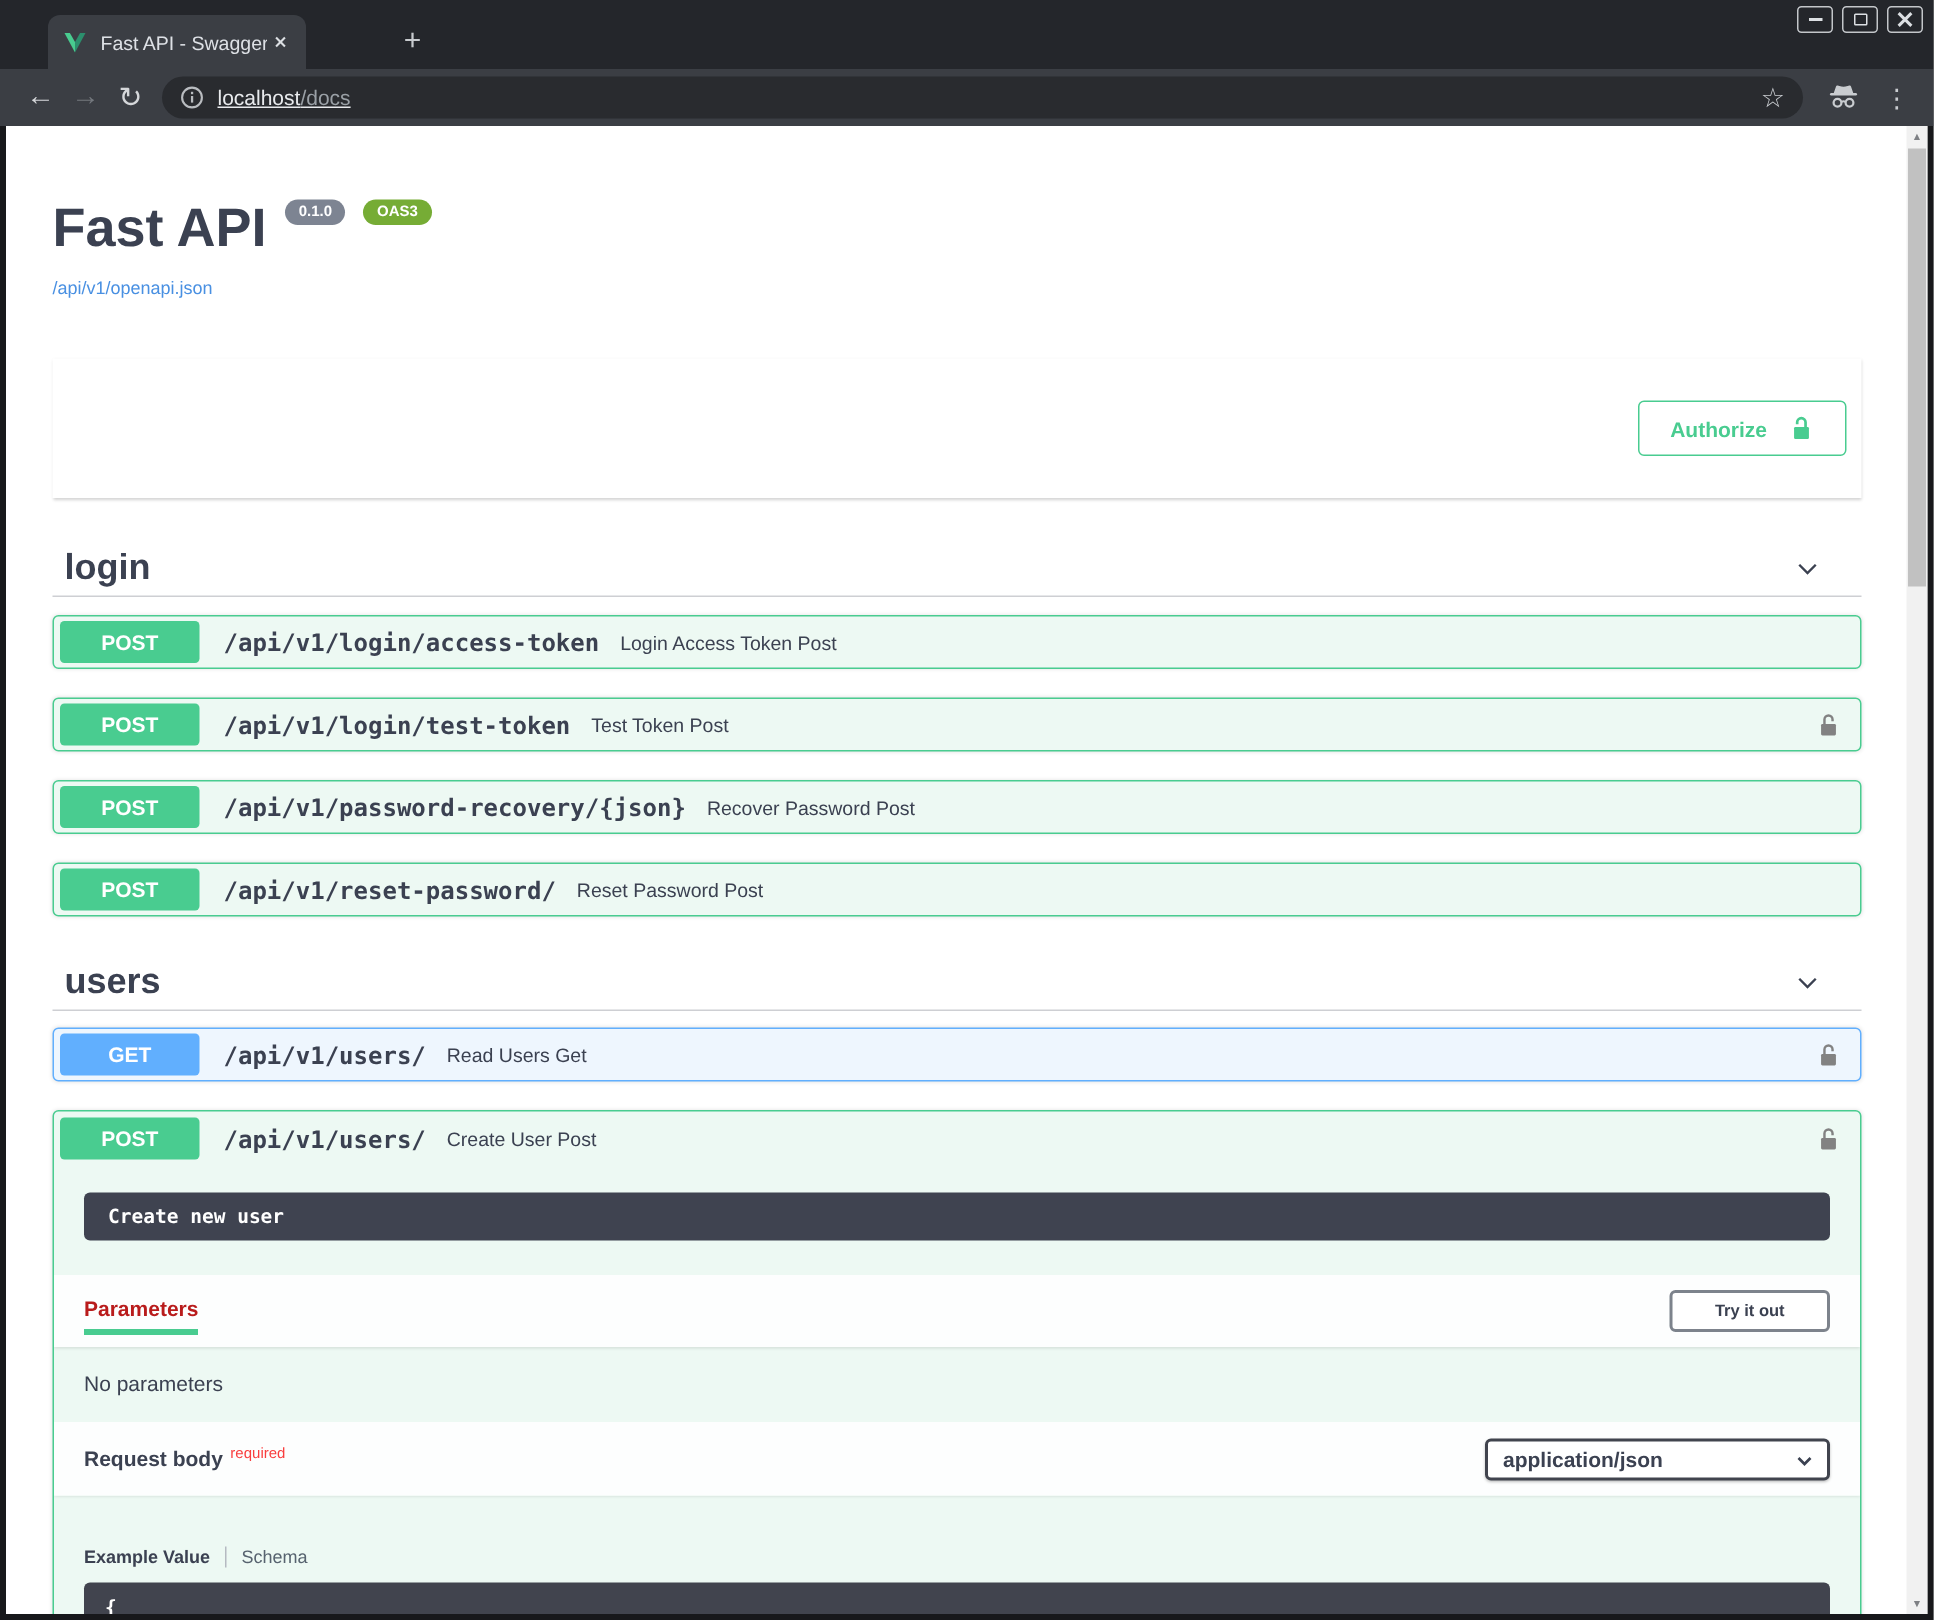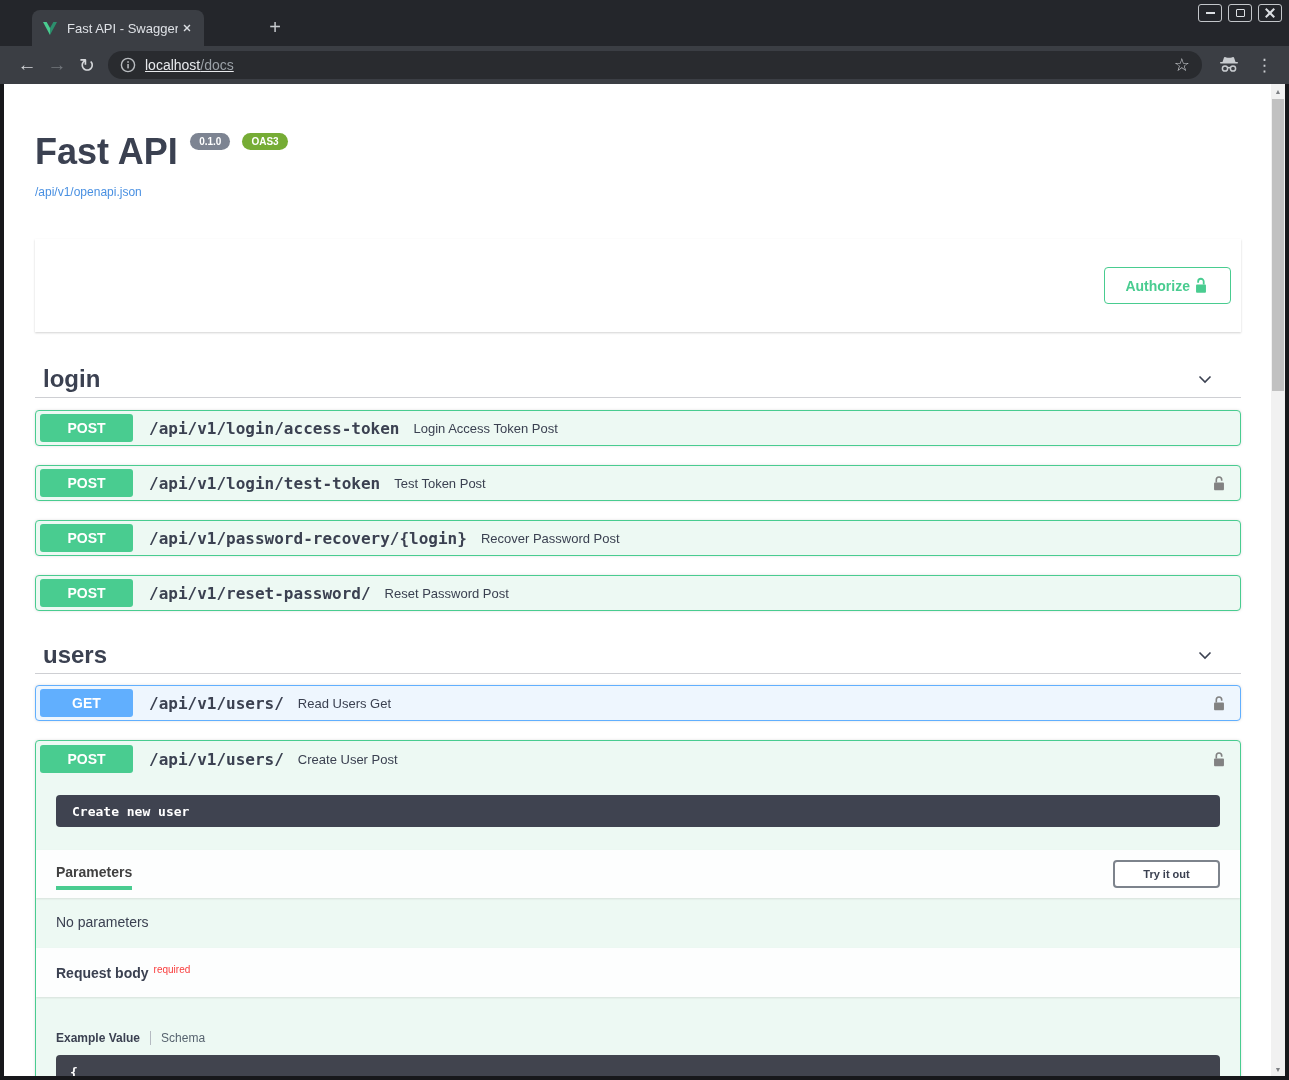--- a/index.html
+++ b/index.html
@@ -65,21 +65,21 @@
   .api-title { font-size:36px; font-weight:700; color:#3b4151; display:inline; }
   .badges { display:inline-flex; gap:12px; vertical-align:top; margin-left:8px; margin-top:2px; }
   .badge { font-size:10px; font-weight:700; color:#fff; padding:3px 9px; border-radius:14px; }
   .badge-version { background:#7d8492; }
   .badge-oas { background:#76ac35; }
   .spec-link { display:block; margin-top:12px; font-size:12px; color:#4990e2; text-decoration:none; }
 
   
   .scheme { margin-top:40px; height:93px; background:#fff; box-shadow:0 1px 2px rgba(0,0,0,.18);
             display:flex; align-items:center; justify-content:flex-end; padding-right:10px; }
-  .authorize-btn { display:flex; align-items:center; gap:2px; background:#fff;
+  .authorize-btn { display:flex; align-items:center; gap:14px; background:#fff;
                    border:1.5px solid #49cc90; border-radius:4px; color:#49cc90; font-weight:700;
                    font-size:14px; padding:8px 20px; cursor:pointer; }
 
   
   .tag-header { display:flex; align-items:center; justify-content:space-between;
                 margin-top:25px; padding:8px 26px 4px 8px; border-bottom:1px solid rgba(59,65,81,.25); }
   .tag-name { font-size:24px; font-weight:700; color:#3b4151; }
   .tag-header.users { margin-top:22px; }
   .ops { margin-top:12px; }
   .ops.users-ops { margin-top:11px; }
@@ -103,21 +103,21 @@
   .opblock-open .op { border:none; box-shadow:none; background:transparent; margin-bottom:0; }
 
   .desc-bar { margin:18px 20px 0; height:32px; background:#3f4350; border-radius:4px;
               display:flex; align-items:center; padding:0 16px; color:#fff;
               font-family:"DejaVu Sans Mono", monospace; font-weight:700; font-size:13px; }
 
   .sec-header { margin-top:23px; min-height:48px; background:rgba(255,255,255,.85);
                 box-shadow:0 1px 2px rgba(0,0,0,.1); display:flex; align-items:center;
                 justify-content:space-between; padding:0 20px; }
   .param-tab { height:32px; display:inline-flex; align-items:center; font-size:14px; font-weight:700;
-               color:#404040; border-bottom:4px solid #49cc90; }
+               color:#b91c1c; border-bottom:4px solid #49cc90; }
   .try-btn { width:107px; height:28px; background:#fff; border:2px solid #7d838c; border-radius:4px;
              font-size:11px; font-weight:700; color:#3b4151; cursor:pointer; }
   .no-params { padding:16px 20px 18px; font-size:14px; color:#3b4151; }
 
   .body-header { margin-top:0; height:49px; }
   .rb-label { font-size:14px; font-weight:700; color:#3b4151; }
   .required { color:#f93e3e; font-size:10px; margin-left:5px; position:relative; top:-5px; }
   .ct-select { position:relative; width:230px; height:28px; background:#fff;
                border:2px solid #41444e; border-radius:4px; box-shadow:0 1px 2px rgba(0,0,0,.25);
                display:flex; align-items:center; padding:0 30px 0 10px; font-size:14px;
@@ -233,21 +233,21 @@
           <span class="op-summary">Test Token Post</span>
           <span class="op-lock">
             <svg width="18" height="19" viewBox="0 0 20 20">
               <rect x="4.5" y="9" width="11" height="8.5" rx="1" fill="#828282"></rect>
               <path d="M7 9 V5.8 a3 3 0 0 1 6 0 V7" fill="none" stroke="#828282" stroke-width="1.8"></path>
             </svg>
           </span>
         </div>
         <div class="op post">
           <span class="method-badge post">POST</span>
-          <span class="op-path">/api/v1/password-recovery/{login}</span>
+          <span class="op-path">/api/v1/password-recovery/{json}</span>
           <span class="op-summary">Recover Password Post</span>
         </div>
         <div class="op post">
           <span class="method-badge post">POST</span>
           <span class="op-path">/api/v1/reset-password/</span>
           <span class="op-summary">Reset Password Post</span>
         </div>
       </div>
 
       <div class="tag-header users">
@@ -288,20 +288,28 @@
             <span class="param-tab">Parameters</span>
             <button class="try-btn">Try it out</button>
           </div>
 
           <div class="no-params">No parameters</div>
 
           <div class="sec-header body-header">
             <span>
               <span class="rb-label">Request body</span><span class="required">required</span>
             </span>
+            <div class="ct-select">
+              <span>application/json</span>
+              <span class="ct-chevron">
+                <svg width="14" height="14" viewBox="0 0 14 14">
+                  <path d="M3 5 l4 4 4-4" fill="none" stroke="#3b4151" stroke-width="1.8"></path>
+                </svg>
+              </span>
+            </div>
           </div>
 
           <div class="example">
             <div class="ex-tabs">
               <span class="ex-tab-active">Example Value</span>
               <span class="ex-sep"></span>
               <span class="ex-tab">Schema</span>
             </div>
             <pre class="code-block">{</pre>
           </div>

